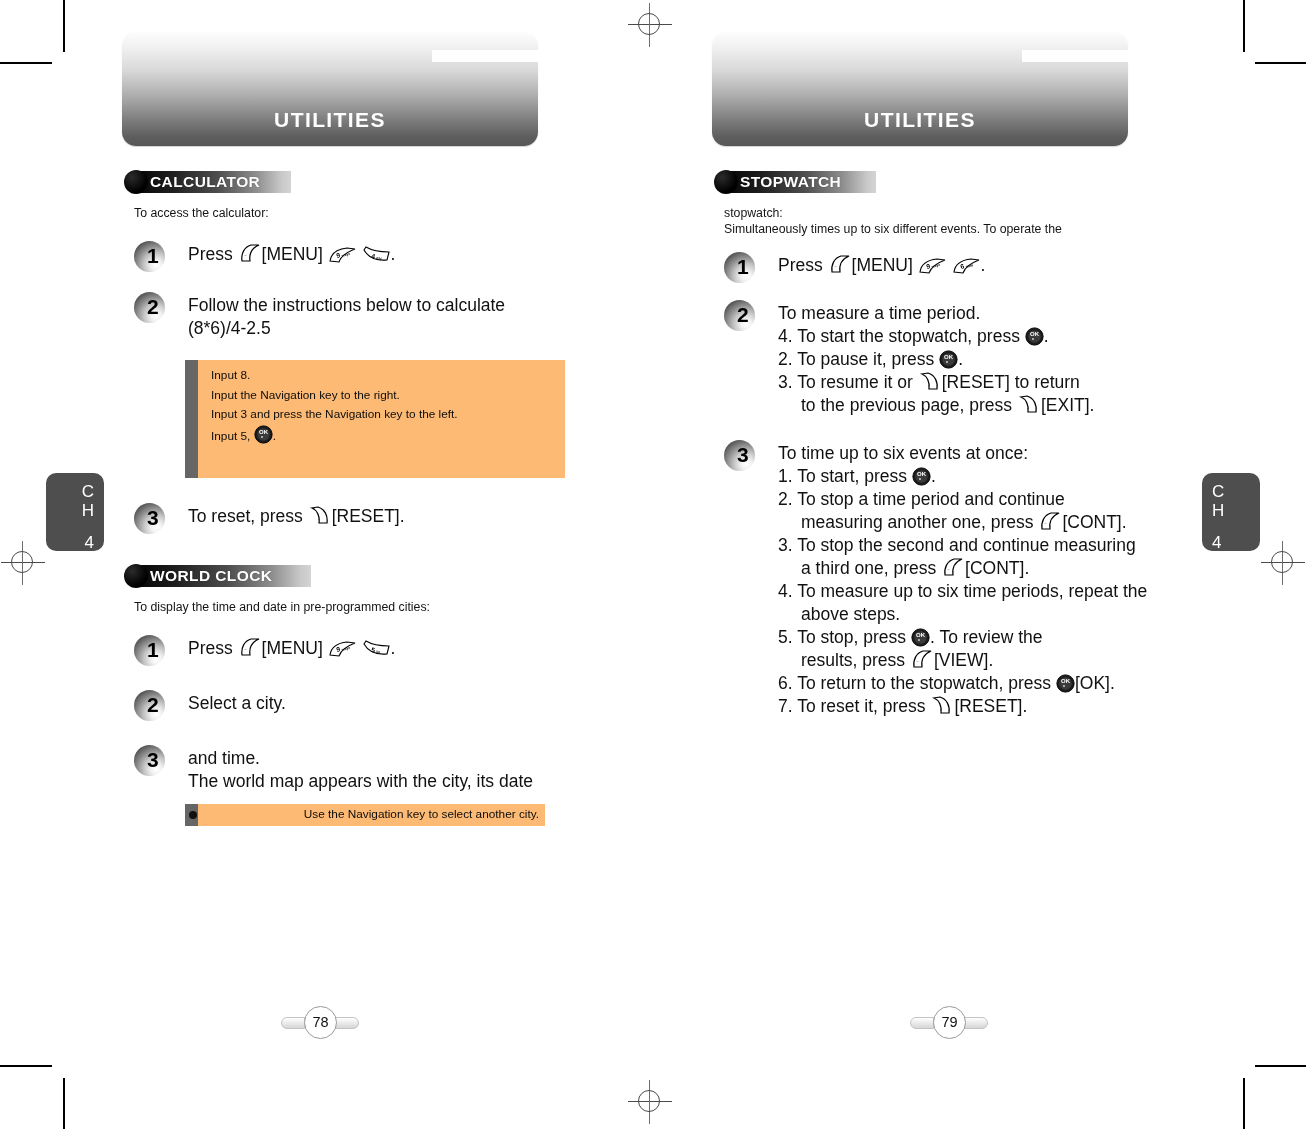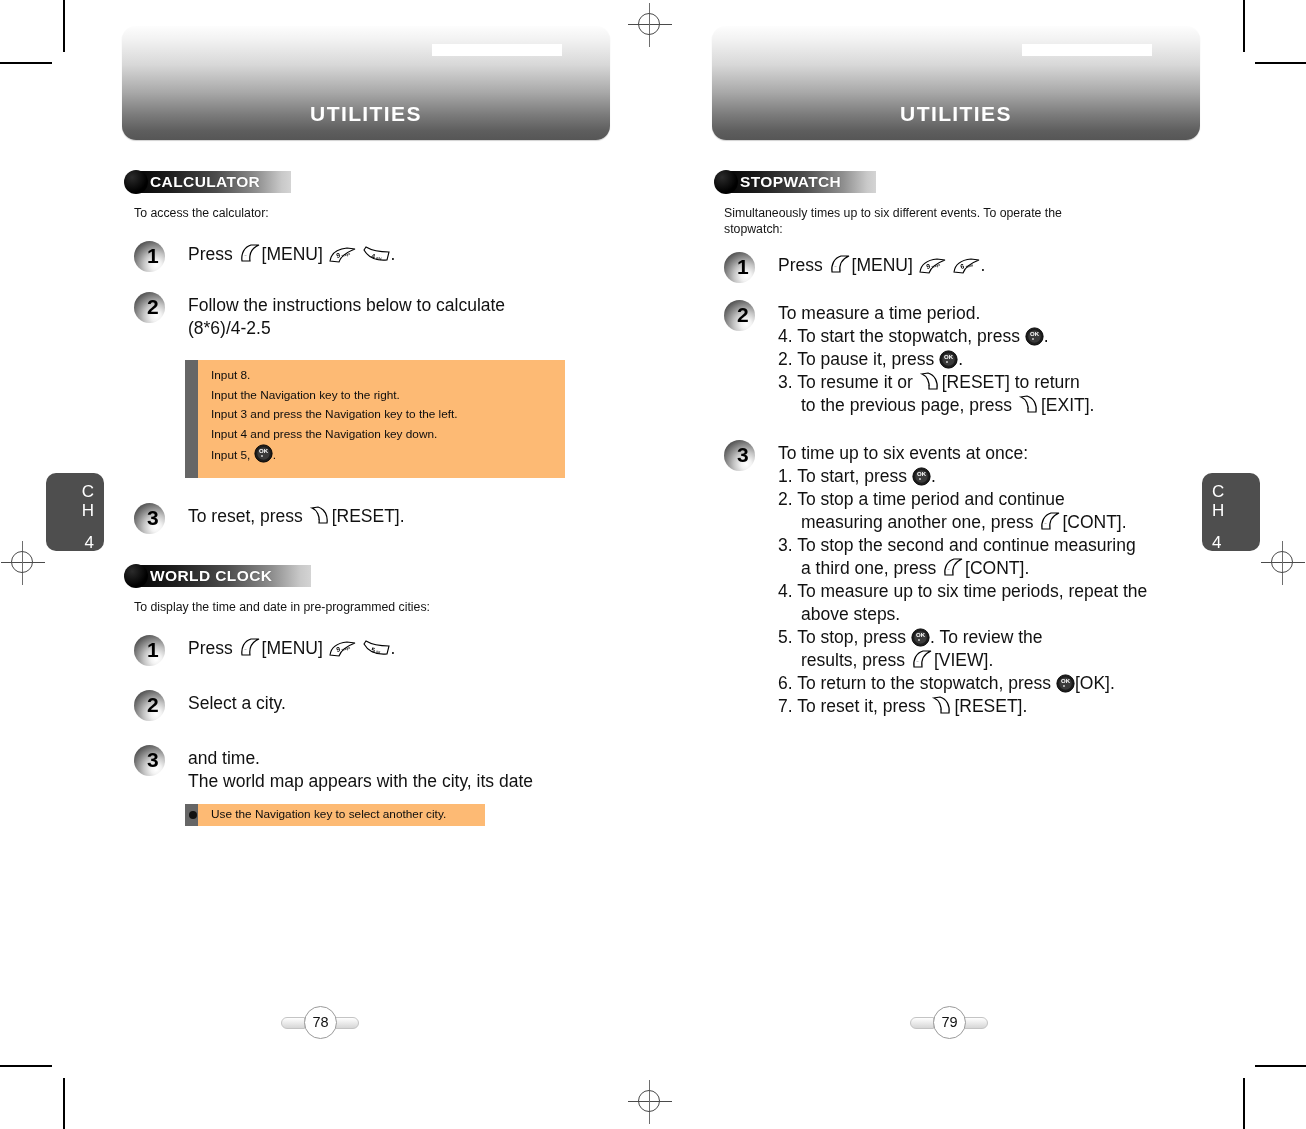--- a/index.html
+++ b/index.html
@@ -18,21 +18,21 @@
   .regmark .rv{position:absolute;left:21px;top:0;width:1px;height:44px;background:#6e6e6e;}
   .regmark .rc{position:absolute;left:10px;top:10px;width:22px;height:22px;border:1px solid #4a4a4a;border-radius:50%;box-sizing:border-box;}
 
   
   .spread{position:absolute;top:0;}
   .spread.left{left:122px;width:472px;}
   .spread.right{left:712px;width:472px;}
 
   
   .banner{
-    position:absolute;top:26px;width:488px;height:114px;
+    position:absolute;top:32px;width:416px;height:114px;
     border-radius:14px 14px 14px 14px;
     background:linear-gradient(to bottom,#fdfdfd 0%,#f2f2f2 12%,#d8d8d8 34%,#a9a9a9 58%,#7b7b7b 78%,#5e5e5e 92%,#565656 100%);
     box-shadow:0 1px 1px rgba(0,0,0,.18);
   }
   .banner-notch{
     position:absolute;top:18px;left:310px;width:130px;height:12px;background:#ffffff;
   }
   .banner-title{
     position:absolute;left:0;right:0;bottom:14px;text-align:center;
     color:#ffffff;font-weight:bold;font-size:21px;letter-spacing:1.4px;
@@ -223,21 +223,20 @@
         <span class="sub">(8*6)/4-2.5</span>
       </span>
     </div>
 
     <div class="note" style="left:63px;top:360px;width:380px;height:118px;">
       <span class="tab"></span>
       <div class="txt" style="top:6px;">
         <span class="sub">Input 8.</span>
         <span class="sub">Input the Navigation key to the right.</span>
         <span class="sub">Input 3 and press the Navigation key to the left.</span>
-        <span class="sub">Input 4 and press the Navigation key down.</span>
         <span class="sub">
           <span>Input 5,</span>
           <span class="kb okkey">
             <svg viewBox="0 0 19 19">
                 <circle cx="9.5" cy="9.5" r="8.6" fill="#1c1c1c" stroke="#000" stroke-width="1"></circle>
                 <circle cx="9.5" cy="9.5" r="6.2" fill="#3a3a3a"></circle>
                 <text class="okt" x="5" y="9">OK</text>
                 <text class="oks" x="7" y="15">*</text>
               </svg>
           </span><span>.</span>
@@ -311,21 +310,21 @@
       <span class="ball">
         <span class="sph"></span>
         <span class="num">3</span>
       </span>
       <span class="body">
         <span class="sub">and time.</span>
         <span class="sub">The world map appears with the city, its date</span>
       </span>
     </div>
 
-    <div class="note" style="left:63px;top:804px;width:300px;height:22px;">
+    <div class="note" style="left:63px;top:804px;width:360px;height:22px;text-align:right;">
       <span class="tab">
         <span class="bullet"></span>
       </span>
       <div class="txt" style="top:1px;">
         <span class="sub">Use the Navigation key to select another city.</span>
       </div>
     </div>
 
     <div class="folio" style="left:159px;top:1006px;">
       <span class="wingl"></span>
@@ -347,22 +346,22 @@
       <div class="banner-title">UTILITIES</div>
     </div>
 
     <div class="sec" style="left:2px;top:170px;">
       <span class="dot"></span>
       <span class="bar" style="width:150px;"></span>
       <span class="lbl">STOPWATCH</span>
     </div>
 
     <div class="intro" style="left:12px;top:205px;width:440px;">
+      <span class="sub">stopwatch:</span>
       <span class="sub">Simultaneously times up to six different events. To operate the</span>
-      <span class="sub">stopwatch:</span>
     </div>
 
     <div class="step" style="left:12px;top:252px;">
       <span class="ball">
         <span class="sph"></span>
         <span class="num">1</span>
       </span>
       <span class="body">
         <span>Press</span>
         <span class="kb softkey">

